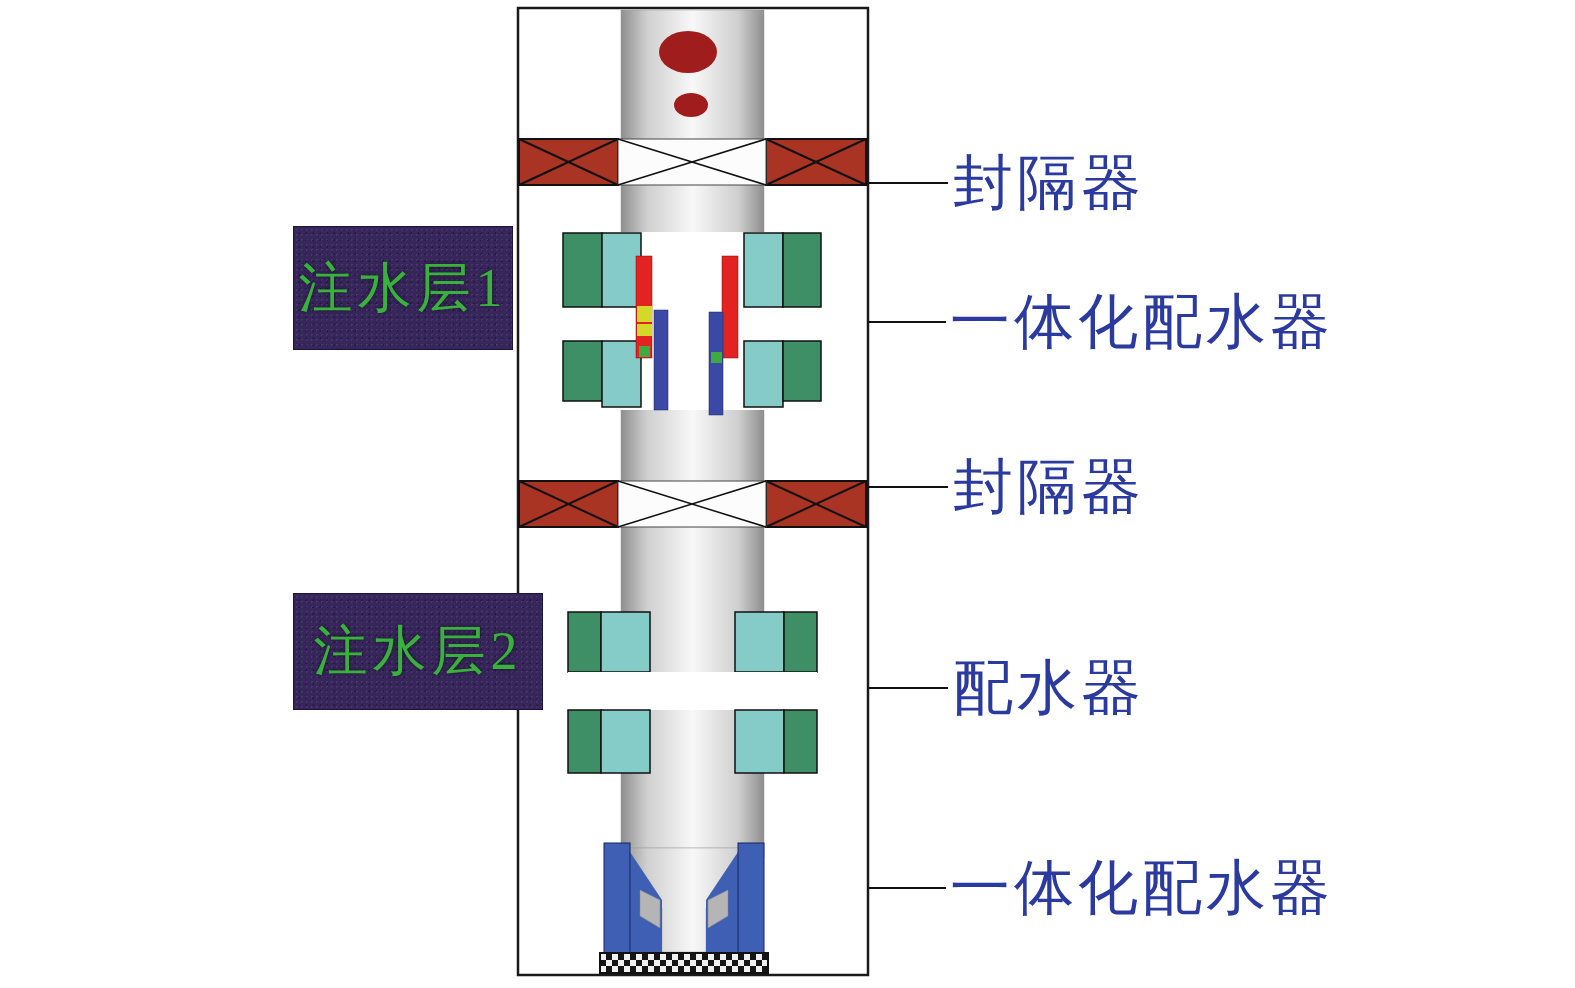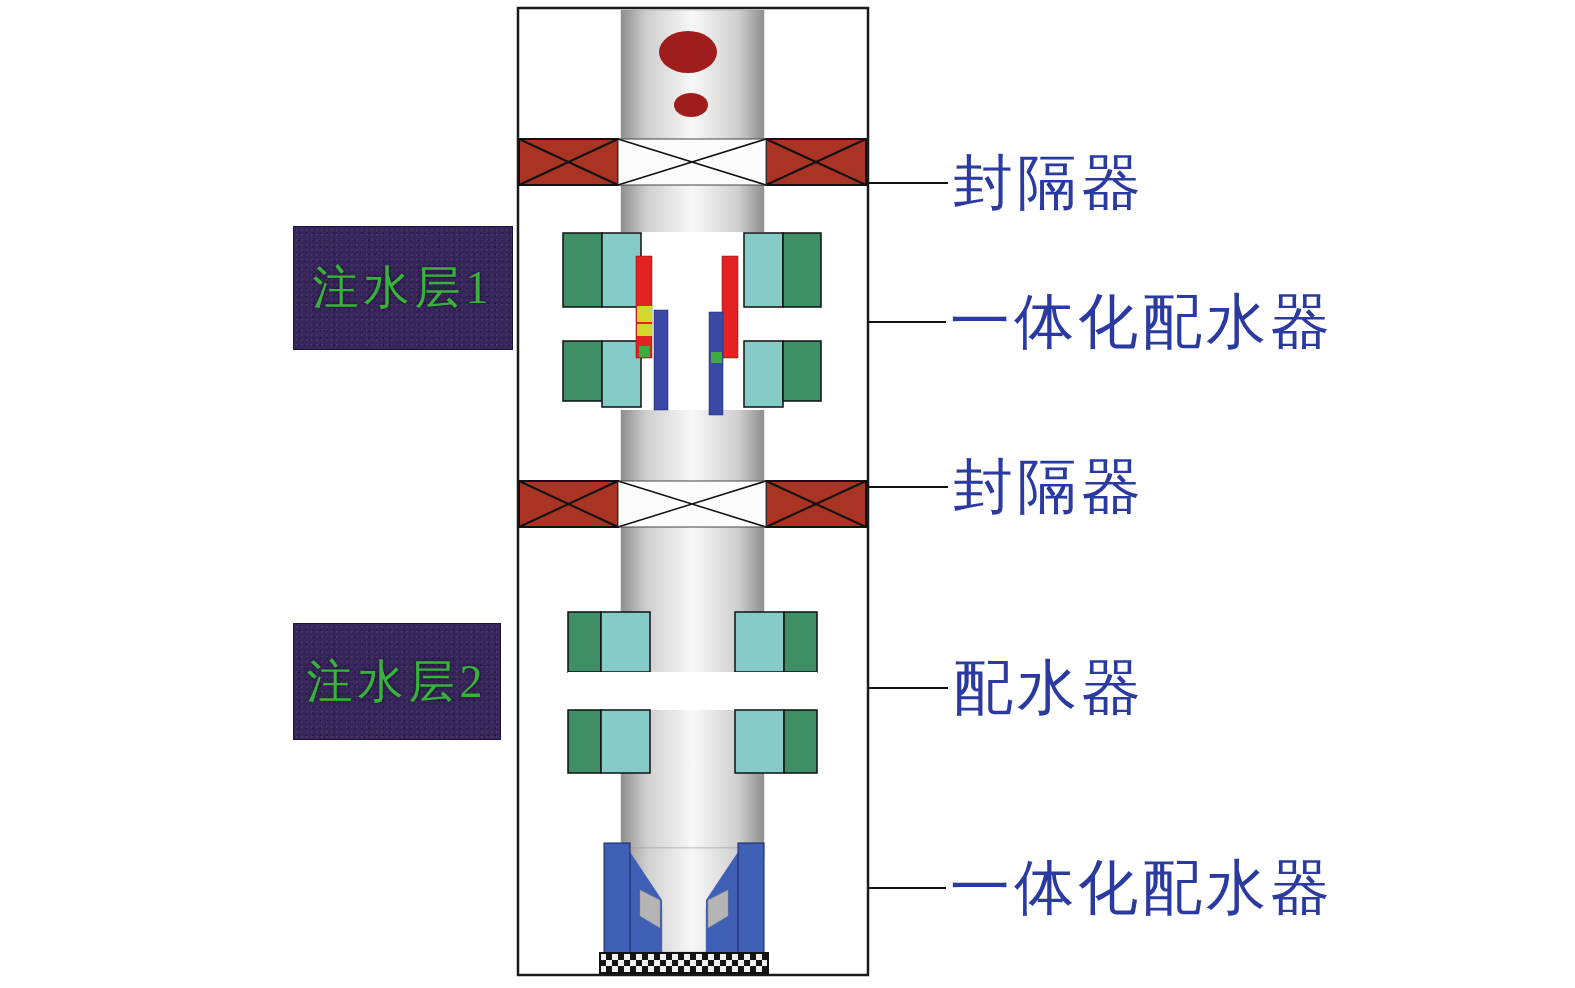--- a/index.html
+++ b/index.html
@@ -37,28 +37,28 @@
                       radial-gradient(rgba(20, 10, 40, 0.45) 1px, transparent 1px);
     background-size: 5px 5px, 7px 7px;
     background-position: 0 0, 2px 3px;
     border: 1px solid #1c1440;
     display: flex;
     align-items: center;
     justify-content: center;
   }
   .layer-box .layer-text {
     color: #38b23c;
-    font-size: 46px;
+    font-size: 54px;
     letter-spacing: 5px;
     white-space: nowrap;
     text-shadow: 0 0 5px rgba(0,0,0,0.55);
   }
 
   .zone1 { left: 293px; top: 226px; width: 220px; height: 124px; }
-  .zone2 { left: 293px; top: 593px; width: 208px; height: 117px; margin-top: 30px; }
+  .zone2 { left: 293px; top: 593px; width: 250px; height: 117px; }
 
   .lbl-packer-top   { left: 953px; top: 157px; }
   .lbl-integrated   { left: 950px; top: 296px; }
   .lbl-packer-mid   { left: 953px; top: 461px; }
   .lbl-distributor  { left: 953px; top: 662px; }
   .lbl-check-valve  { left: 950px; top: 862px; }
 </style>
 </head>
 <body>
 

